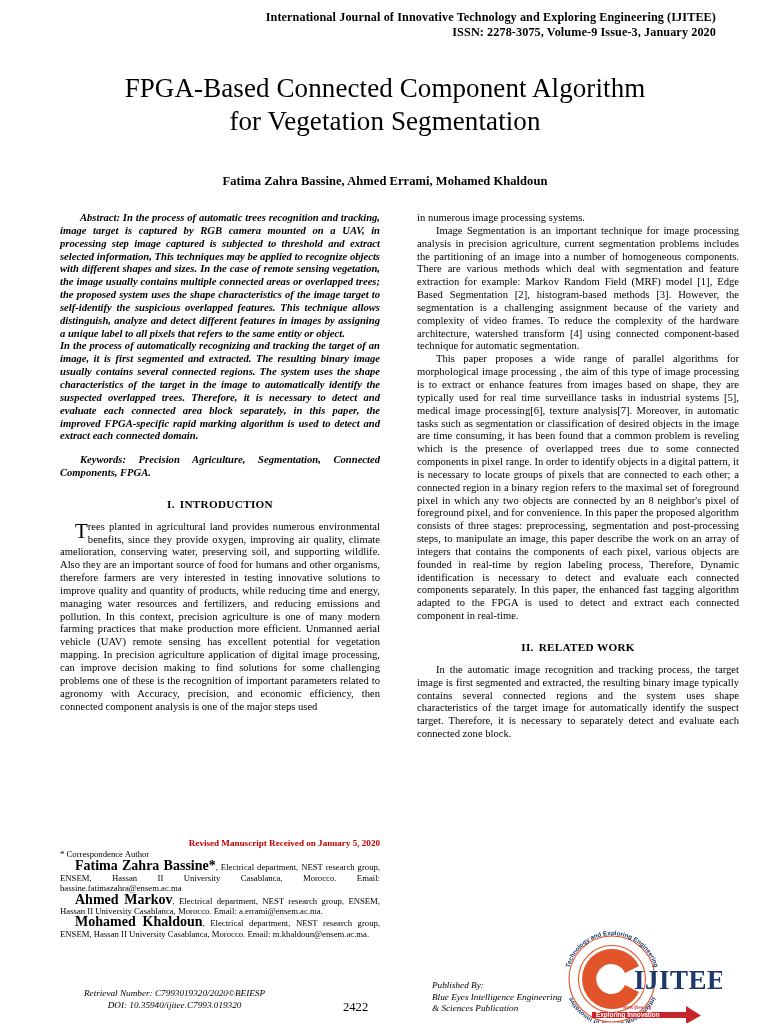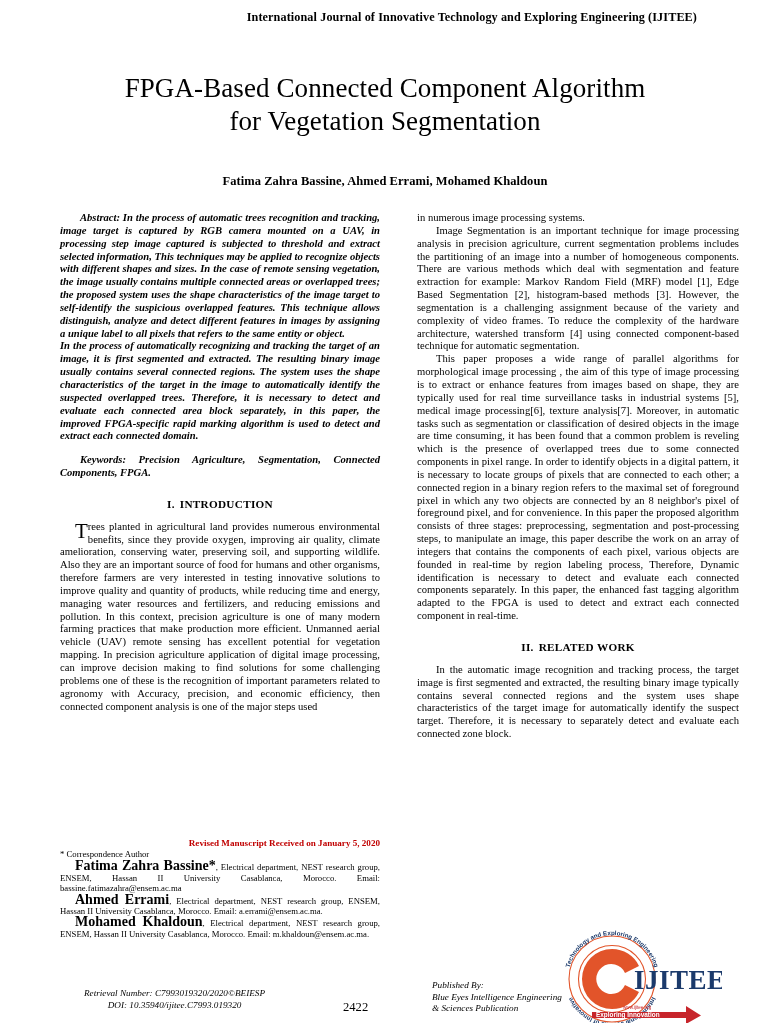--- a/index.html
+++ b/index.html
@@ -25,21 +25,21 @@
     background: #fff;
   }
 
   
   .journal-header {
     position: absolute;
     top: 10px;
     left: 0;
     width: 768px;
     text-align: right;
-    padding-right: 71px;
+    padding-right: 52px;
     box-sizing: border-box;
   }
   .journal-header .line1 {
     font-weight: bold;
     font-size: 12.2px;
     line-height: 15px;
     letter-spacing: 0.1px;
   }
   .journal-header .line2 {
     font-weight: bold;
@@ -202,20 +202,21 @@
   }
   .logo svg { display: block; }
 </style>
 </head>
 <body>
 
 <div class="page">
 
   <div class="journal-header">
     <div class="line1">International Journal of Innovative Technology and Exploring Engineering (IJITEE)</div>
+    <div class="line2">ISSN: 2278-3075, Volume-9 Issue-3, January 2020</div>
   </div>
 
   <div class="title-block">
     <div class="paper-title">
       <div>FPGA-Based Connected Component Algorithm</div>
       <div>for Vegetation Segmentation</div>
     </div>
     <div class="authors">Fatima Zahra Bassine, Ahmed Errami, Mohamed Khaldoun</div>
   </div>
 
@@ -242,21 +243,21 @@
       <span class="numeral">II.</span><span>RELATED WORK</span>
     </div>
 
     <p class="body-p">In the automatic image recognition and tracking process, the target image is first segmented and extracted, the resulting binary image typically contains several connected regions and the system uses shape characteristics of the target image for automatically identify the suspect target. Therefore, it is necessary to separately detect and evaluate each connected zone block.</p>
   </div>
 
   <div class="footnote">
     <div class="revised">Revised Manuscript Received on January 5, 2020</div>
     <div class="corr">* Correspondence Author</div>
     <p class="aff"><b>Fatima Zahra Bassine*</b><span>, Electrical department, NEST research group, ENSEM, Hassan II University Casablanca, Morocco. Email: bassine.fatimazahra@ensem.ac.ma</span></p>
-    <p class="aff"><b>Ahmed Errami</b><span>, Electrical department, NEST research group, ENSEM, Hassan II University Casablanca, Morocco. Email: a.errami@ensem.ac.ma.</span></p>
+    <p class="aff"><b>Ahmed Markov</b><span>, Electrical department, NEST research group, ENSEM, Hassan II University Casablanca, Morocco. Email: a.errami@ensem.ac.ma.</span></p>
     <p class="aff"><b>Mohamed Khaldoun</b><span>, Electrical department, NEST research group, ENSEM, Hassan II University Casablanca, Morocco. Email: m.khaldoun@ensem.ac.ma.</span></p>
   </div>
 
   <div class="footer-left">
     <div>Retrieval Number: C7993019320/2020©BEIESP</div>
     <div>DOI: 10.35940/ijitee.C7993.019320</div>
   </div>
 
   <div class="page-number">2422</div>
 

